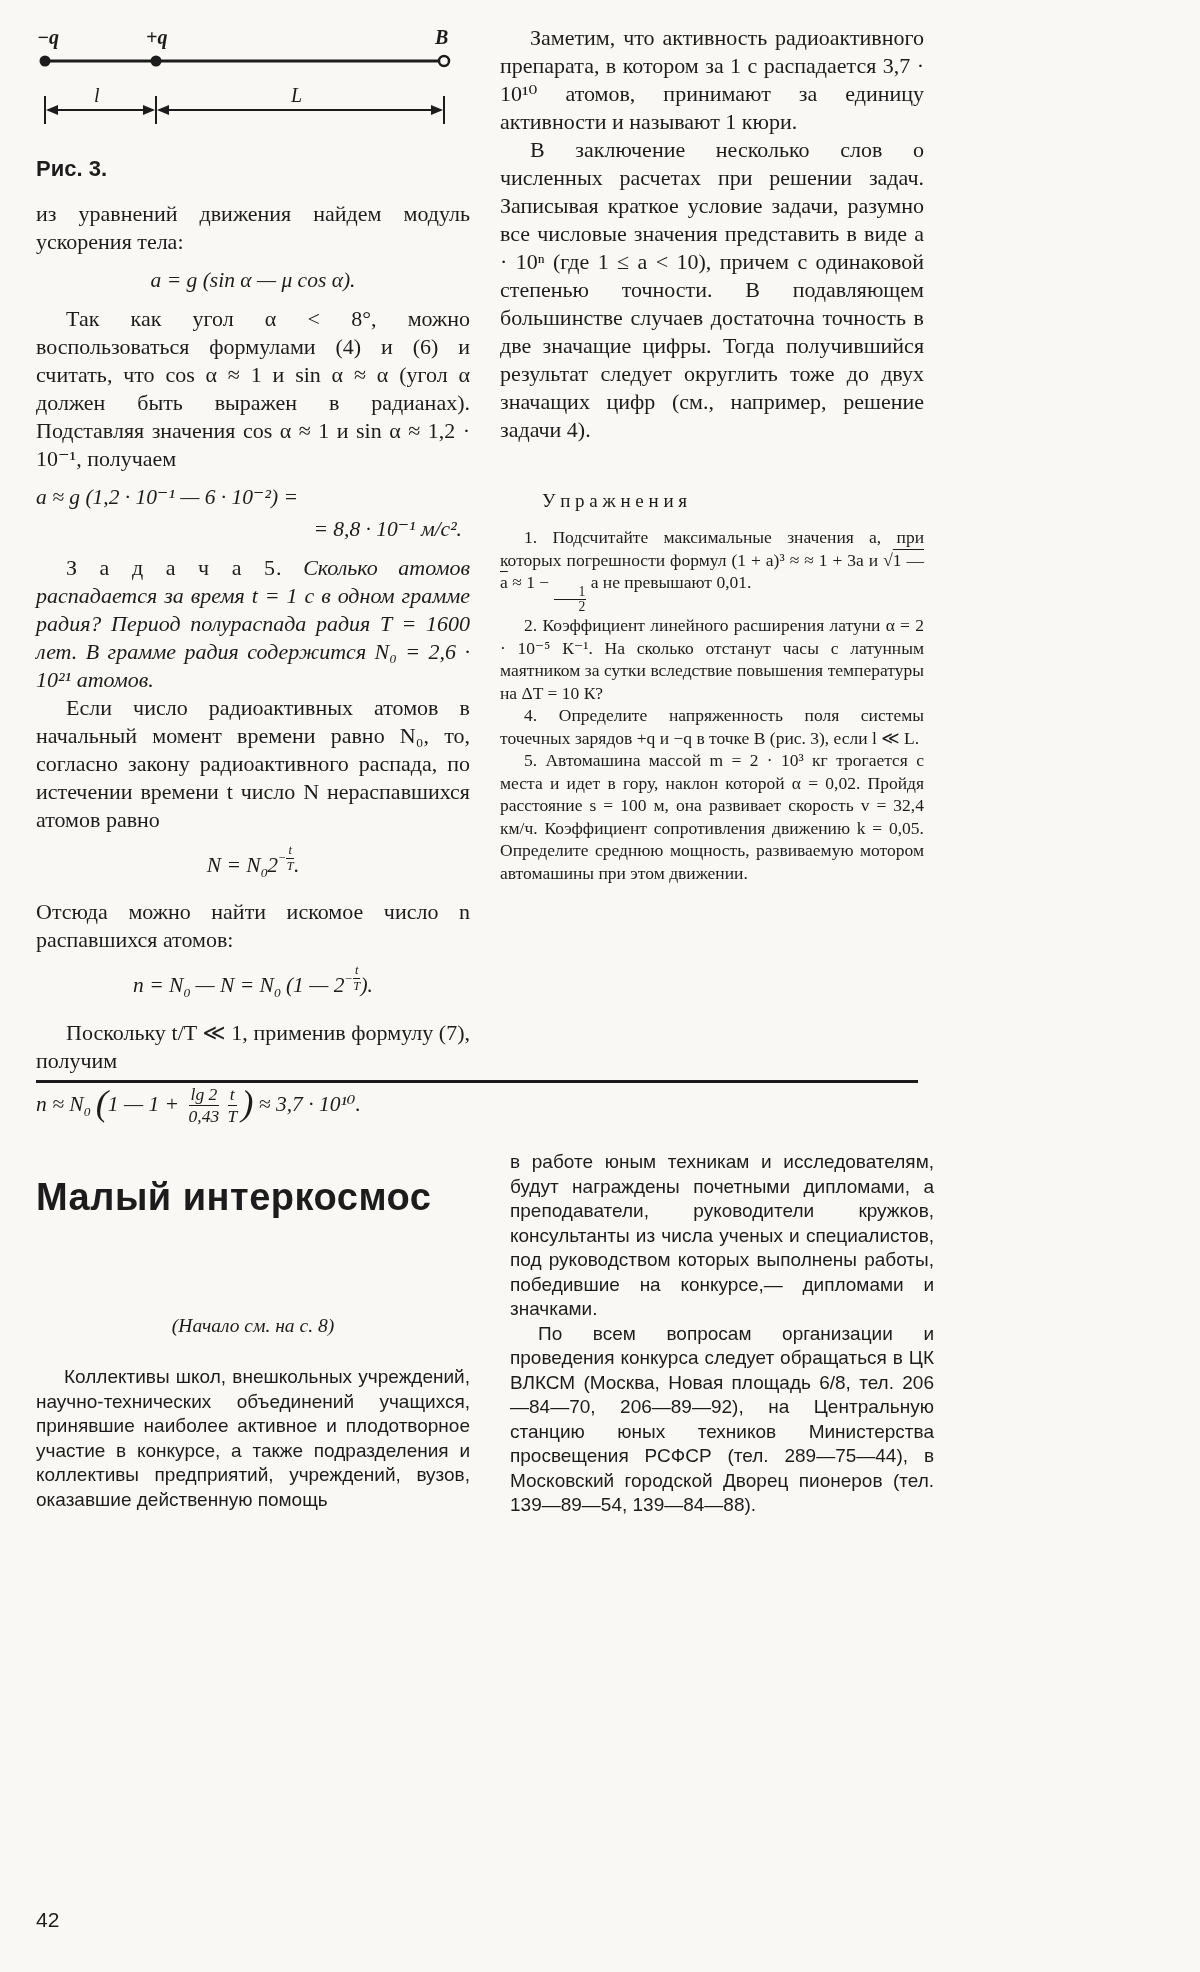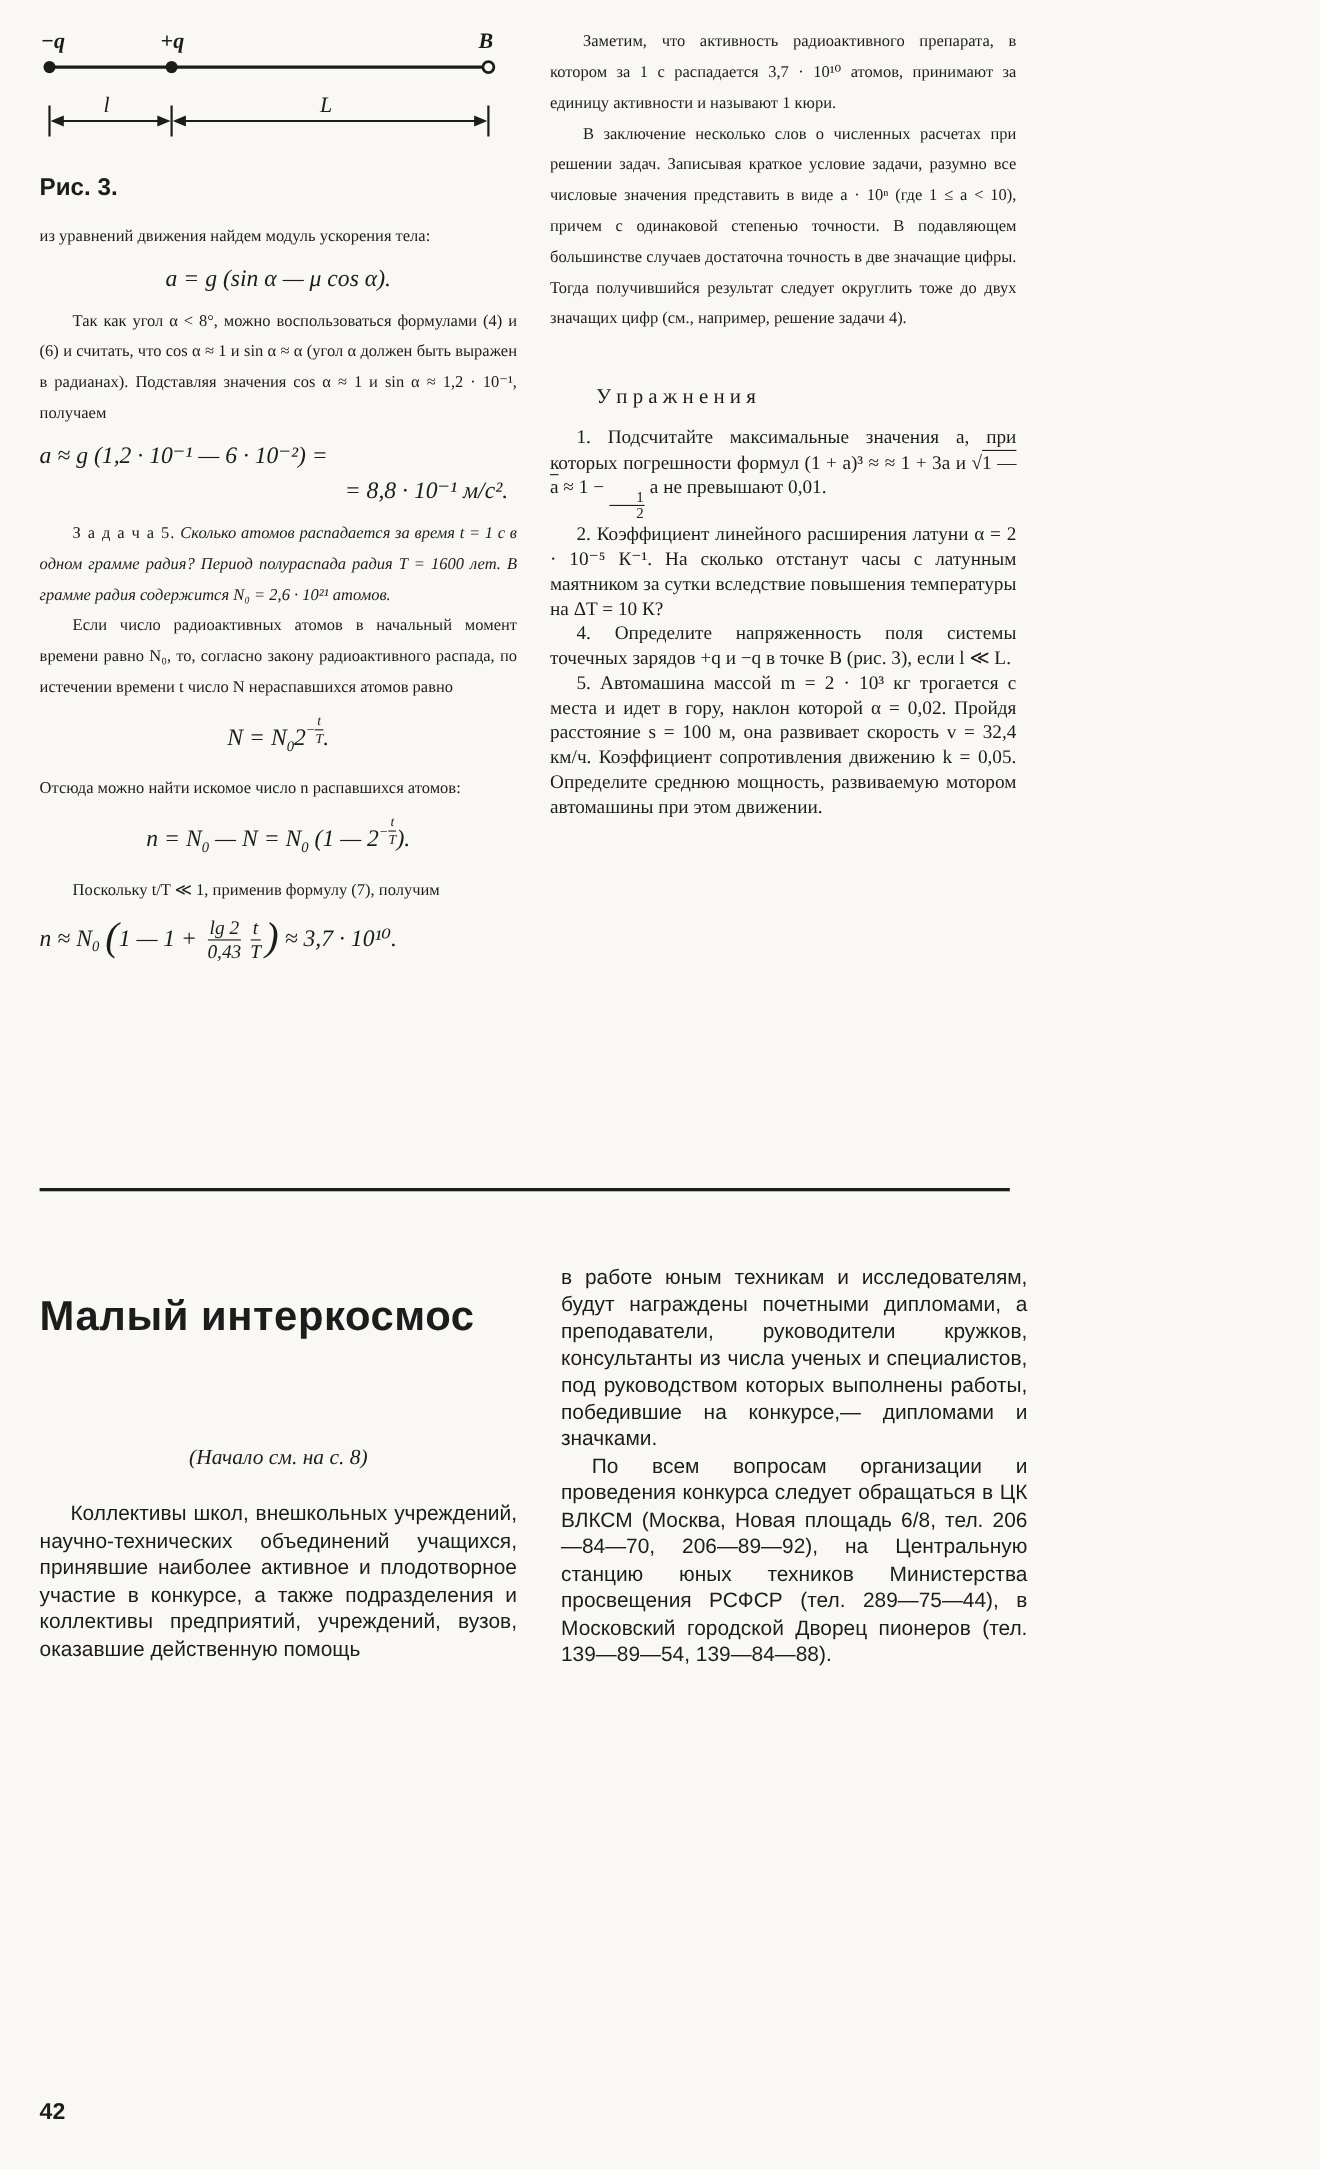--- a/index.html
+++ b/index.html
@@ -7,21 +7,21 @@
   body { width:1200px; height:1972px; background:var(--paper); color:var(--ink);
          font-family:"Liberation Serif","DejaVu Serif",serif; position:relative; overflow:hidden; }
 
   .top-section { position:absolute; left:36px; top:24px; width:888px;
     display:grid; grid-template-columns:434px 424px; column-gap:30px; }
 
   .figure-block { margin:4px 0 18px; }
   .fig-caption { font-family:"Liberation Sans","DejaVu Sans",sans-serif; font-weight:bold;
                  font-size:22px; margin-top:24px; }
 
-  .body-p { font-size:15px; line-height:28px; text-align:justify; margin:0; }
+  .body-p { font-size:22px; line-height:28px; text-align:justify; margin:0; }
   .ind { text-indent:30px; }
   .task-label { letter-spacing:1px; font-style:normal; }
   .task-text { font-style:italic; }
 
   .equation { font-size:21.5px; line-height:30px; font-style:italic; text-align:center;
               margin:9px 0 10px; }
   .eq-flushleft { text-align:left; }
   .eq-line2 { text-align:right; padding-right:8px; margin-top:2px; }
 
   sub.sb { font-size:0.62em; }
@@ -47,21 +47,21 @@
     font-family:"Liberation Sans","DejaVu Sans",sans-serif; }
   .bottom-title { font-size:38px; font-weight:bold; letter-spacing:0.5px; margin:26px 0 0; }
   .start-note { font-family:"Liberation Serif","DejaVu Serif",serif; font-style:italic;
                 font-size:19.5px; text-align:center; margin:96px 0 0; }
   .bottom-p { font-size:19px; line-height:24.5px; text-align:justify; margin:0; }
   .bl-p { margin-top:28px; text-indent:28px; }
   .br-p1 { }
   .br-p2 { text-indent:28px; }
 
   .page-number { position:absolute; left:36px; top:1908px;
-    font-family:"Liberation Sans","DejaVu Sans",sans-serif; font-weight:bold; font-size:21px; }
+    font-family:"Liberation Sans","DejaVu Sans",sans-serif; font-weight:normal; font-size:21px; }
 
   svg .figline { stroke:var(--ink); }
   svg text { font-family:"Liberation Serif","DejaVu Serif",serif; font-style:italic;
              font-size:20px; fill:var(--ink); }
   svg text.bold { font-weight:bold; }
 </style>
 </head>
 <body>
 
 <section class="top-section">

